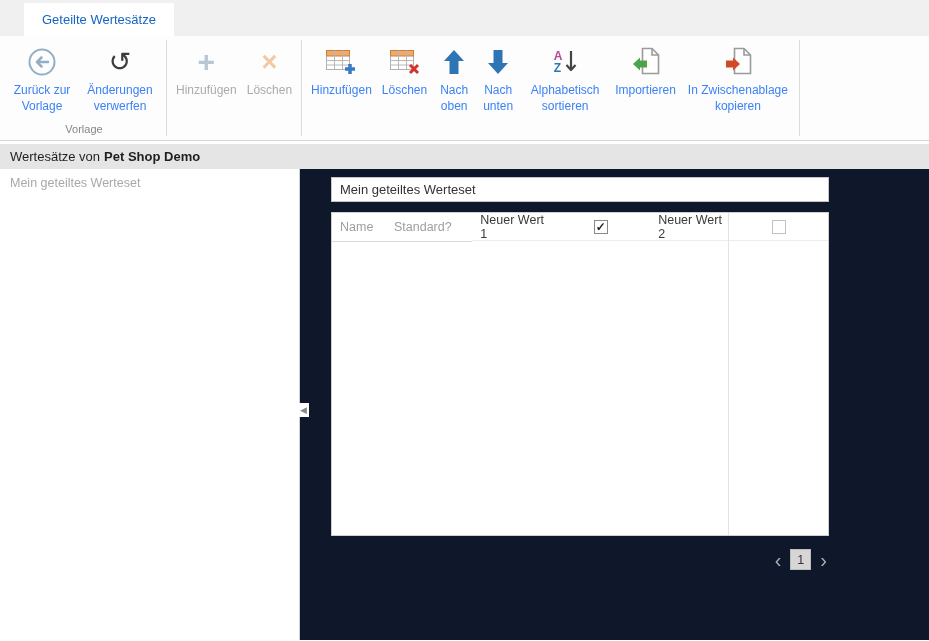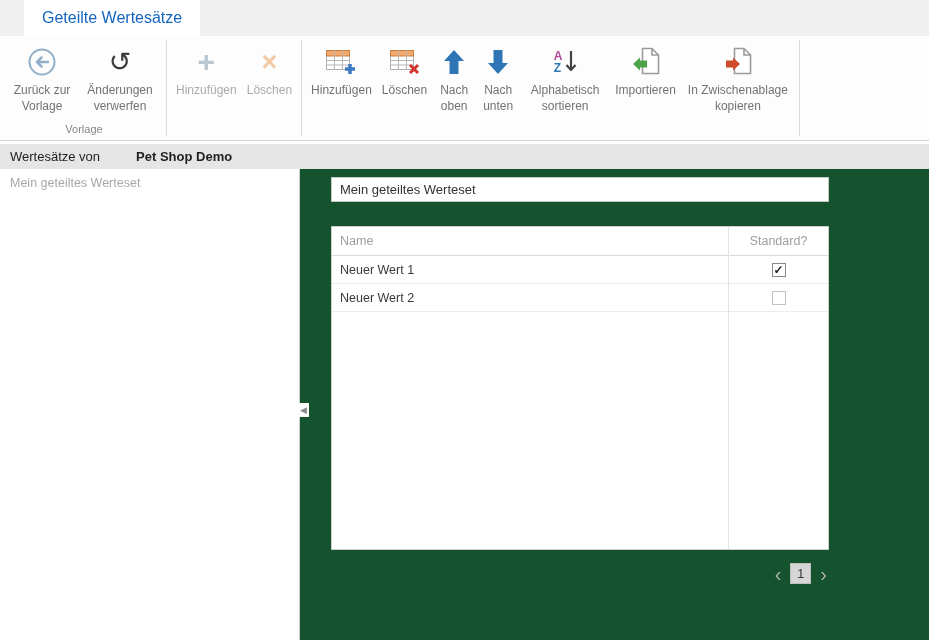--- a/index.html
+++ b/index.html
@@ -1,61 +1,61 @@
 <!DOCTYPE html>
 <html><head>
 <meta charset="utf-8">
 <style>
   * { margin:0; padding:0; box-sizing:border-box; }
   html,body { width:929px; height:641px; background:#fff; overflow:hidden;
               font-family:"Liberation Sans", sans-serif; }
 
   
   .tabbar { height:36px; background:#f0f0f0; display:flex; align-items:flex-end; padding-left:24px; }
-  .tab { background:#fff; color:#1565c0; font-size:16px; padding:9px 18px 9px; cursor:pointer; }
+  .tab { background:#fff; color:#1565c0; font-size:13px; padding:9px 18px 9px; cursor:pointer; }
 
   
   .ribbon { height:105px; background:#fdfdfd; border-bottom:1px solid #d6d6d6; display:flex; align-items:stretch; padding:0 2px; }
   .rgroup { display:flex; flex-direction:column; }
   .rsep { width:1px; background:#dcdcdc; margin:4px 0; }
   .rbuttons { flex:1; display:flex; align-items:flex-start; padding:2px 4px 0; }
   .rbtn { display:flex; flex-direction:column; align-items:center; padding:3px 5px; cursor:pointer; }
   .rbtn.disabled { cursor:default; }
   .rbtn.disabled .rlabel { color:#ababab; }
   .ricon { height:42px; display:flex; align-items:center; justify-content:center; }
-  .rlabel { font-size:12px; color:#737373; text-align:center; line-height:1.3; }
+  .rlabel { font-size:12px; color:#3b82f6; text-align:center; line-height:1.3; }
   .rgroup-name { text-align:center; font-size:11px; color:#868686; padding:1px 8px 5px; }
   .lw62 { max-width:62px; } .lw74 { max-width:74px; } .lw34 { max-width:34px; }
   .lw80 { max-width:80px; } .lw104 { max-width:104px; }
   .glyph-undo { font-size:27px; color:#3c3c3c; line-height:1; }
   .glyph-plus { font-size:30px; font-weight:bold; color:#b9c7d3; line-height:1; }
   .glyph-x { font-size:27px; font-weight:bold; color:#f3c9a4; line-height:1; }
   .azwrap { display:flex; align-items:center; gap:2px; }
   .azletters { display:flex; flex-direction:column; line-height:12px; font-weight:bold; font-size:12px; }
   .azA { color:#b5499a; } .azZ { color:#2e75b6; }
 
   
   .titlebar { height:25px; background:#e5e5e5; display:flex; align-items:center; padding-left:10px;
-              font-size:13px; color:#1f1f1f; margin-top:3px;gap:32px; }
+              font-size:13px; color:#1f1f1f; margin-top:3px; }
   .titlebar .prefix { margin-right:4px; }
   .titlebar .bold { font-weight:bold; }
 
   
-  .bodywrap { display:flex; height:471px; position:relative; background:#14532d; }
+  .bodywrap { display:flex; height:471px; position:relative; background:#0f172a; }
   .sidebar { width:300px; border-right:1px solid #cfcfcf; background:#fff; }
   .sidebar-item { padding:7px 10px; font-size:12.5px; color:#a8a8a8; cursor:pointer; }
   .collapse-handle { position:absolute; left:298px; top:234px; font-size:9px; color:#8a8a8a;
                      cursor:pointer; padding:2px; background:#fff; }
 
   .main { flex:1; padding:8px 0 0 31px; }
   .name-input { width:498px; height:25px; border:1px solid #c6c6c6; font-size:13px; padding:0 8px;
                 color:#333; font-family:inherit; display:block; }
 
-  .vtable { width:498px; height:324px; border:1px solid #cfcfcf; margin-top:24px; position:relative;
-            background:#fff; display:flex; flex-direction:column; }
+  .vtable { width:498px; height:324px; border:1px solid #cfcfcf; margin-top:10px; position:relative;
+            background:#fff; display:flex; }
   .vtable::after { content:""; position:absolute; top:0; bottom:0; right:99px; width:1px; background:#e3e3e3; }
   .vthead { display:flex; height:29px; border-bottom:1px solid #dadada; align-items:center; }
   .col-name { flex:1; padding-left:8px; font-size:12.5px; color:#9e9e9e; }
   .col-std { width:99px; text-align:center; font-size:12.5px; color:#9e9e9e; }
   .vrow { display:flex; height:28px; border-bottom:1px solid #ececec; align-items:center; cursor:pointer; }
   .cell-name { flex:1; padding-left:8px; font-size:12.5px; color:#3a3a3a; }
   .cell-std { width:99px; display:flex; justify-content:center; }
   .cb { width:14px; height:14px; border:1px solid #c2c2c2; background:#fff; display:flex;
         align-items:center; justify-content:center; cursor:pointer; }
   .cb .check { display:none; font-size:12px; font-weight:bold; line-height:1; color:#222; }

